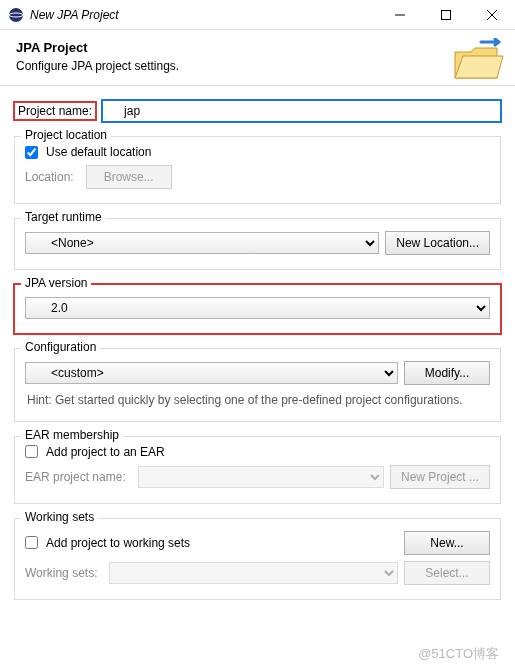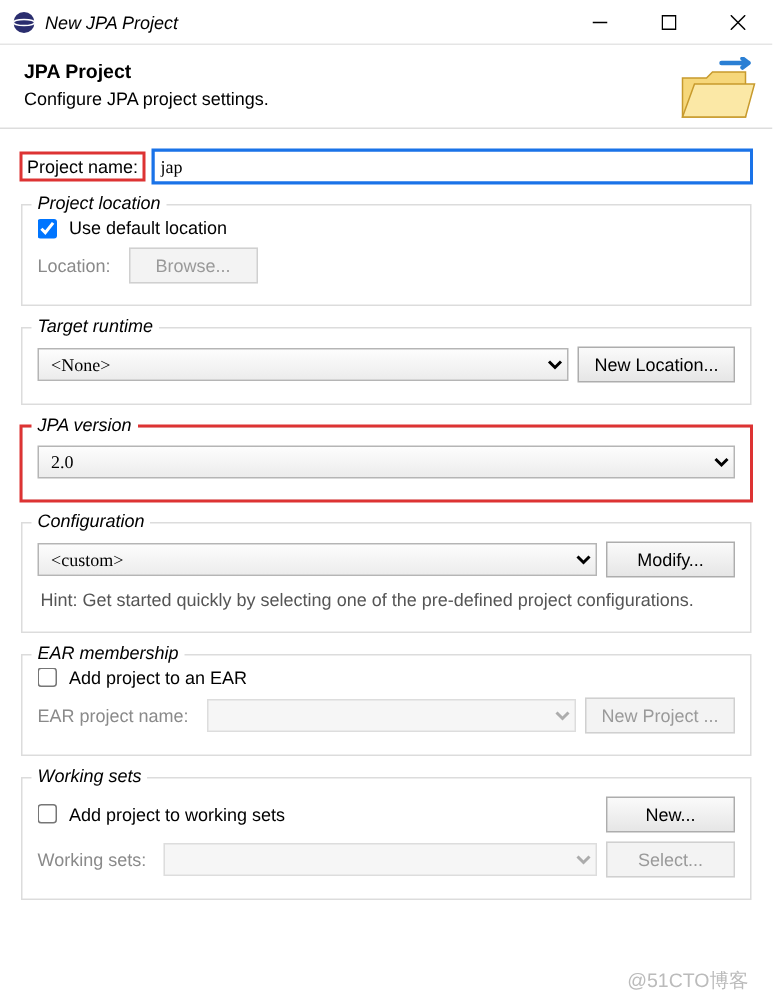--- a/index.html
+++ b/index.html
@@ -45,23 +45,23 @@
     position: absolute;
     right: 10px; top: 8px;
     width: 54px; height: 48px;
   }
   
   .content { padding: 10px 14px 4px 14px; }
   .row { display: flex; align-items: center; margin: 4px 0; }
   .row label { margin-right: 6px; white-space: nowrap; }
   input[type=text], select {
     height: 22px;
-    font-family: Liberation Serif, serif;
-    font-size: 12px;
-    padding: 1px 4px;
+    font-family: Liberation Sans, sans-serif;
+    font-size: 12px;
+    padding: 1px 21px;
     border: 1px solid #bbb;
     background: #fff;
   }
   select {
     background: linear-gradient(#fdfdfd, #ececec);
     border-color: #b5b5b5;
   }
   input[disabled], select[disabled] {
     background: #f3f3f3;
     color: #8a8a8a;
@@ -90,21 +90,20 @@
     padding: 8px 10px 10px 10px;
     margin-top: 14px;
     position: relative;
   }
   .group > .legend {
     position: absolute;
     top: -9px; left: 6px;
     background: #fff;
     padding: 0 4px;
     font-size: 12px;
-    font-style: italic;
   }
   .disabled-text { color: #8a8a8a; }
   .hint { color: #555; margin: 8px 2px 2px 2px; line-height: 1.3; }
   .checkbox-row { display: flex; align-items: center; gap: 4px; }
   .checkbox-row input { margin: 0 4px 0 0; }
   .flex-fill { flex: 1; }
   .gap6 > * + * { margin-left: 6px; }
   
   .watermark {
     position: absolute;

